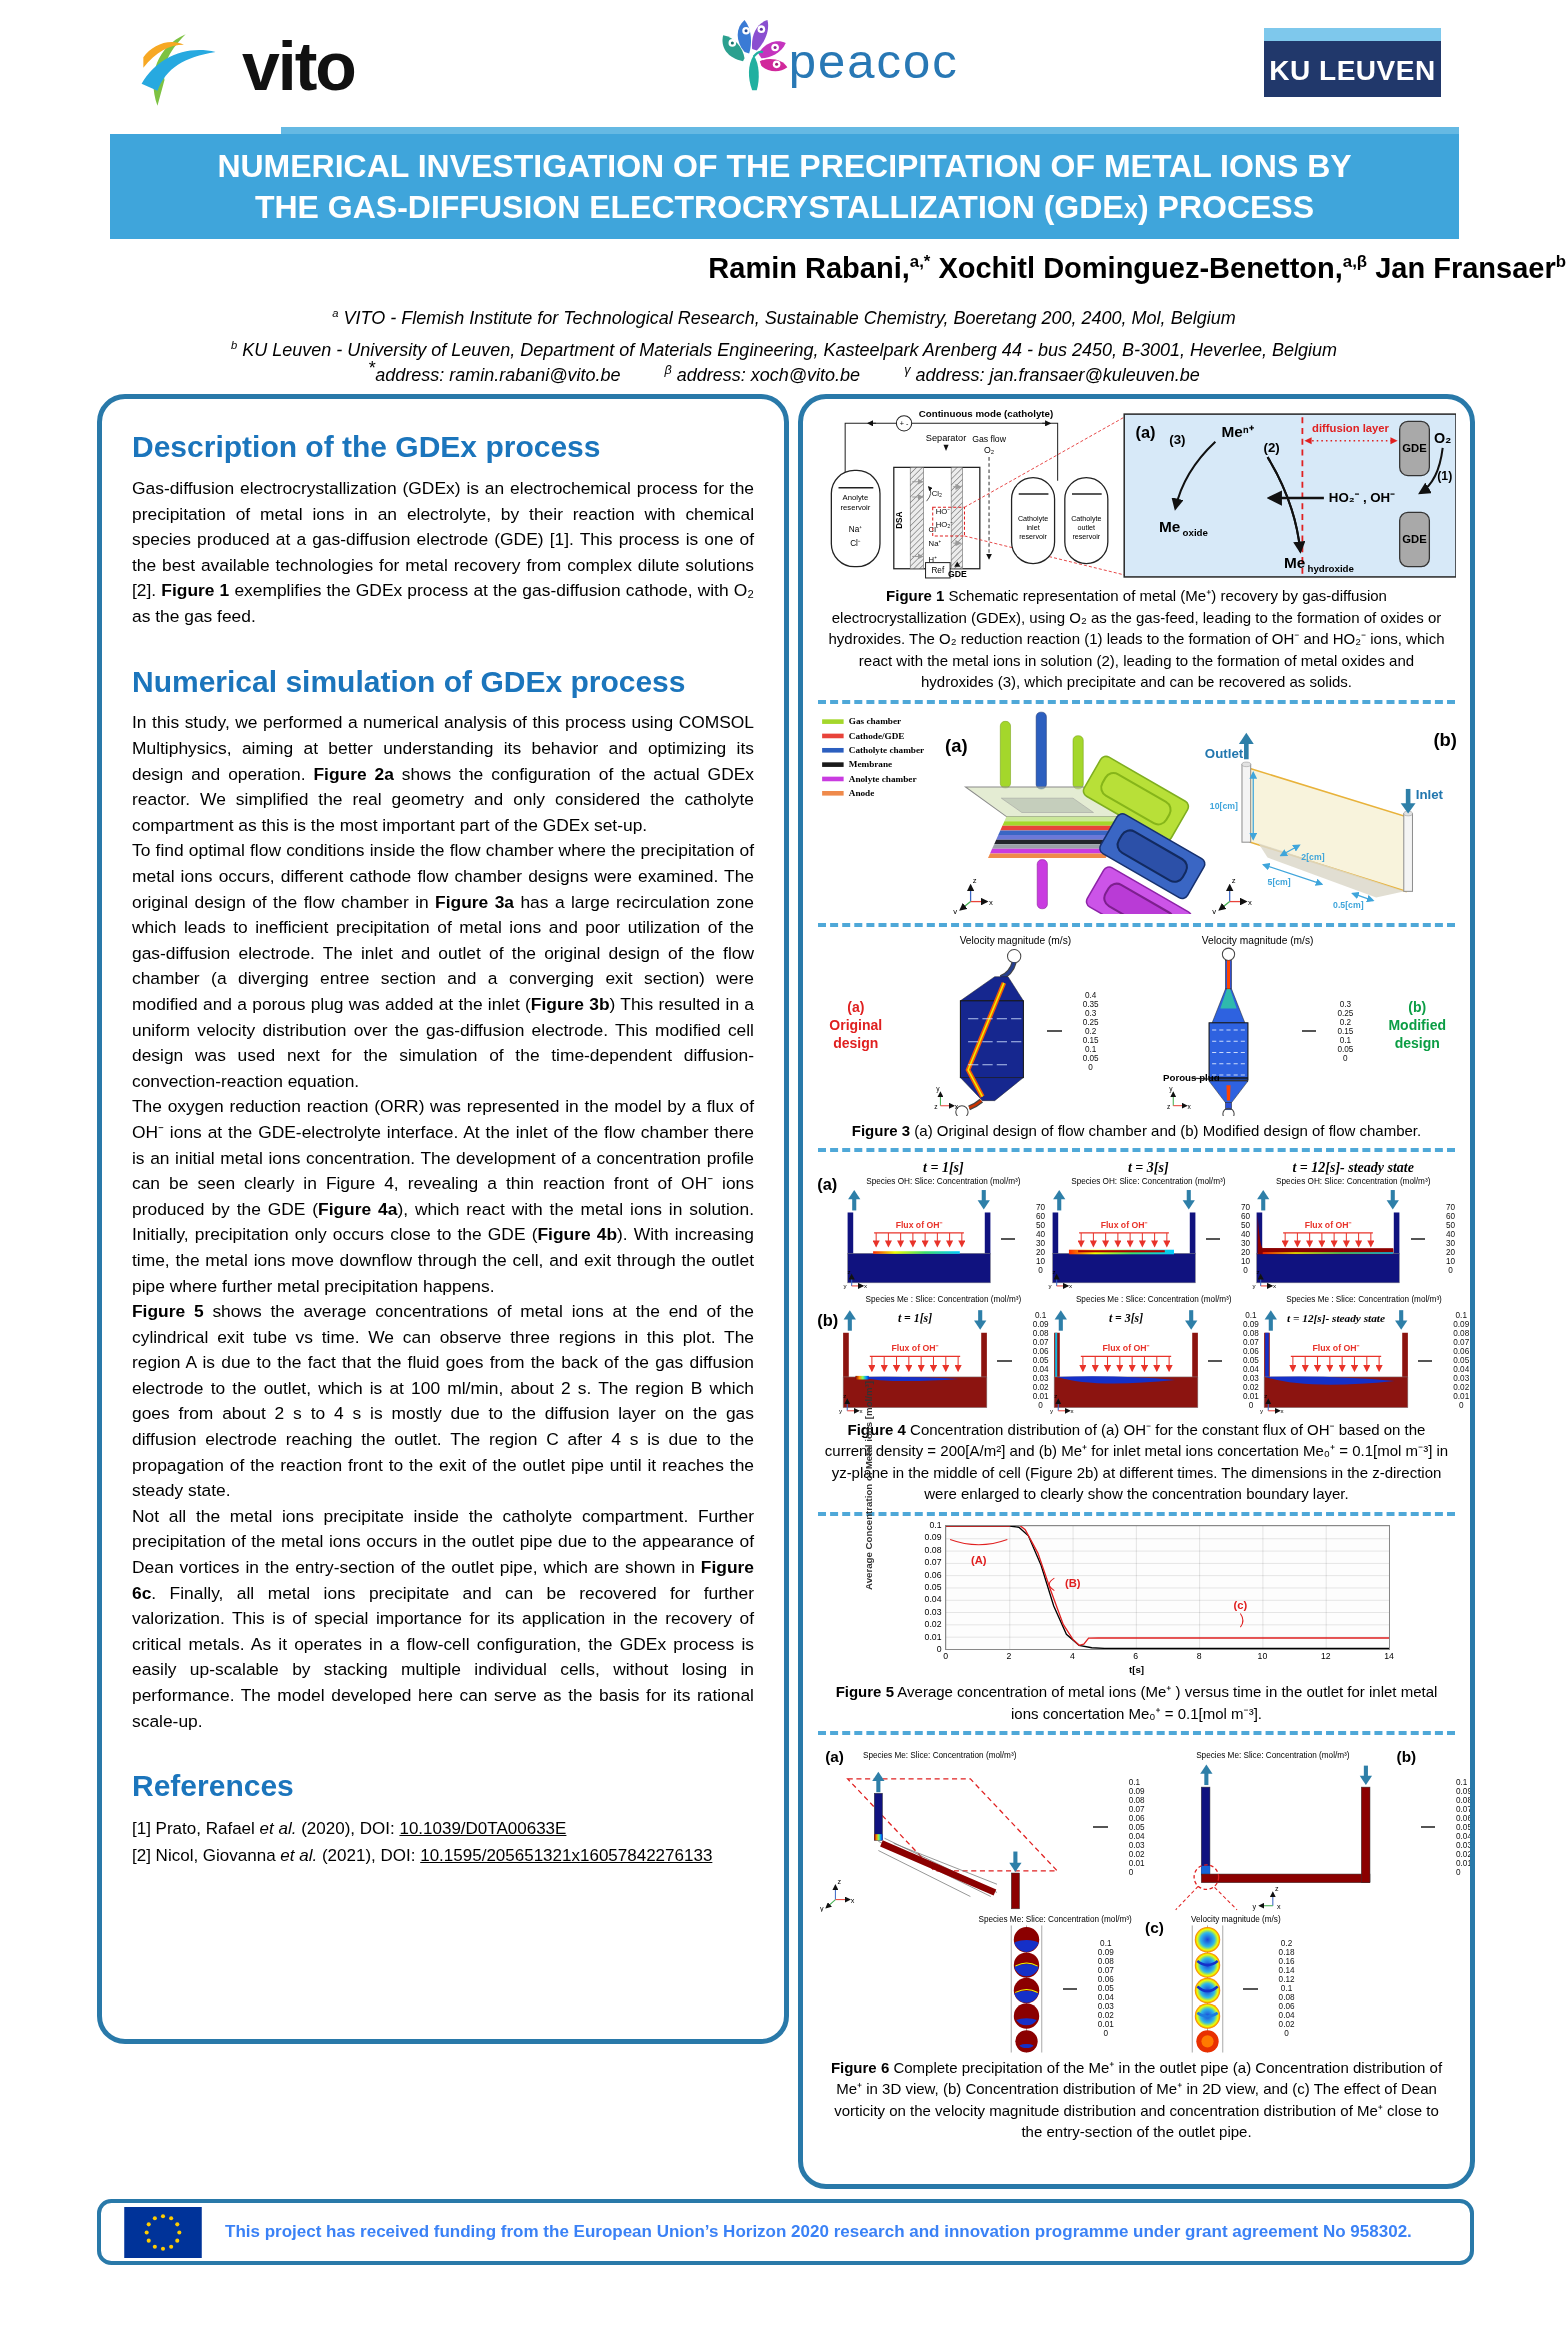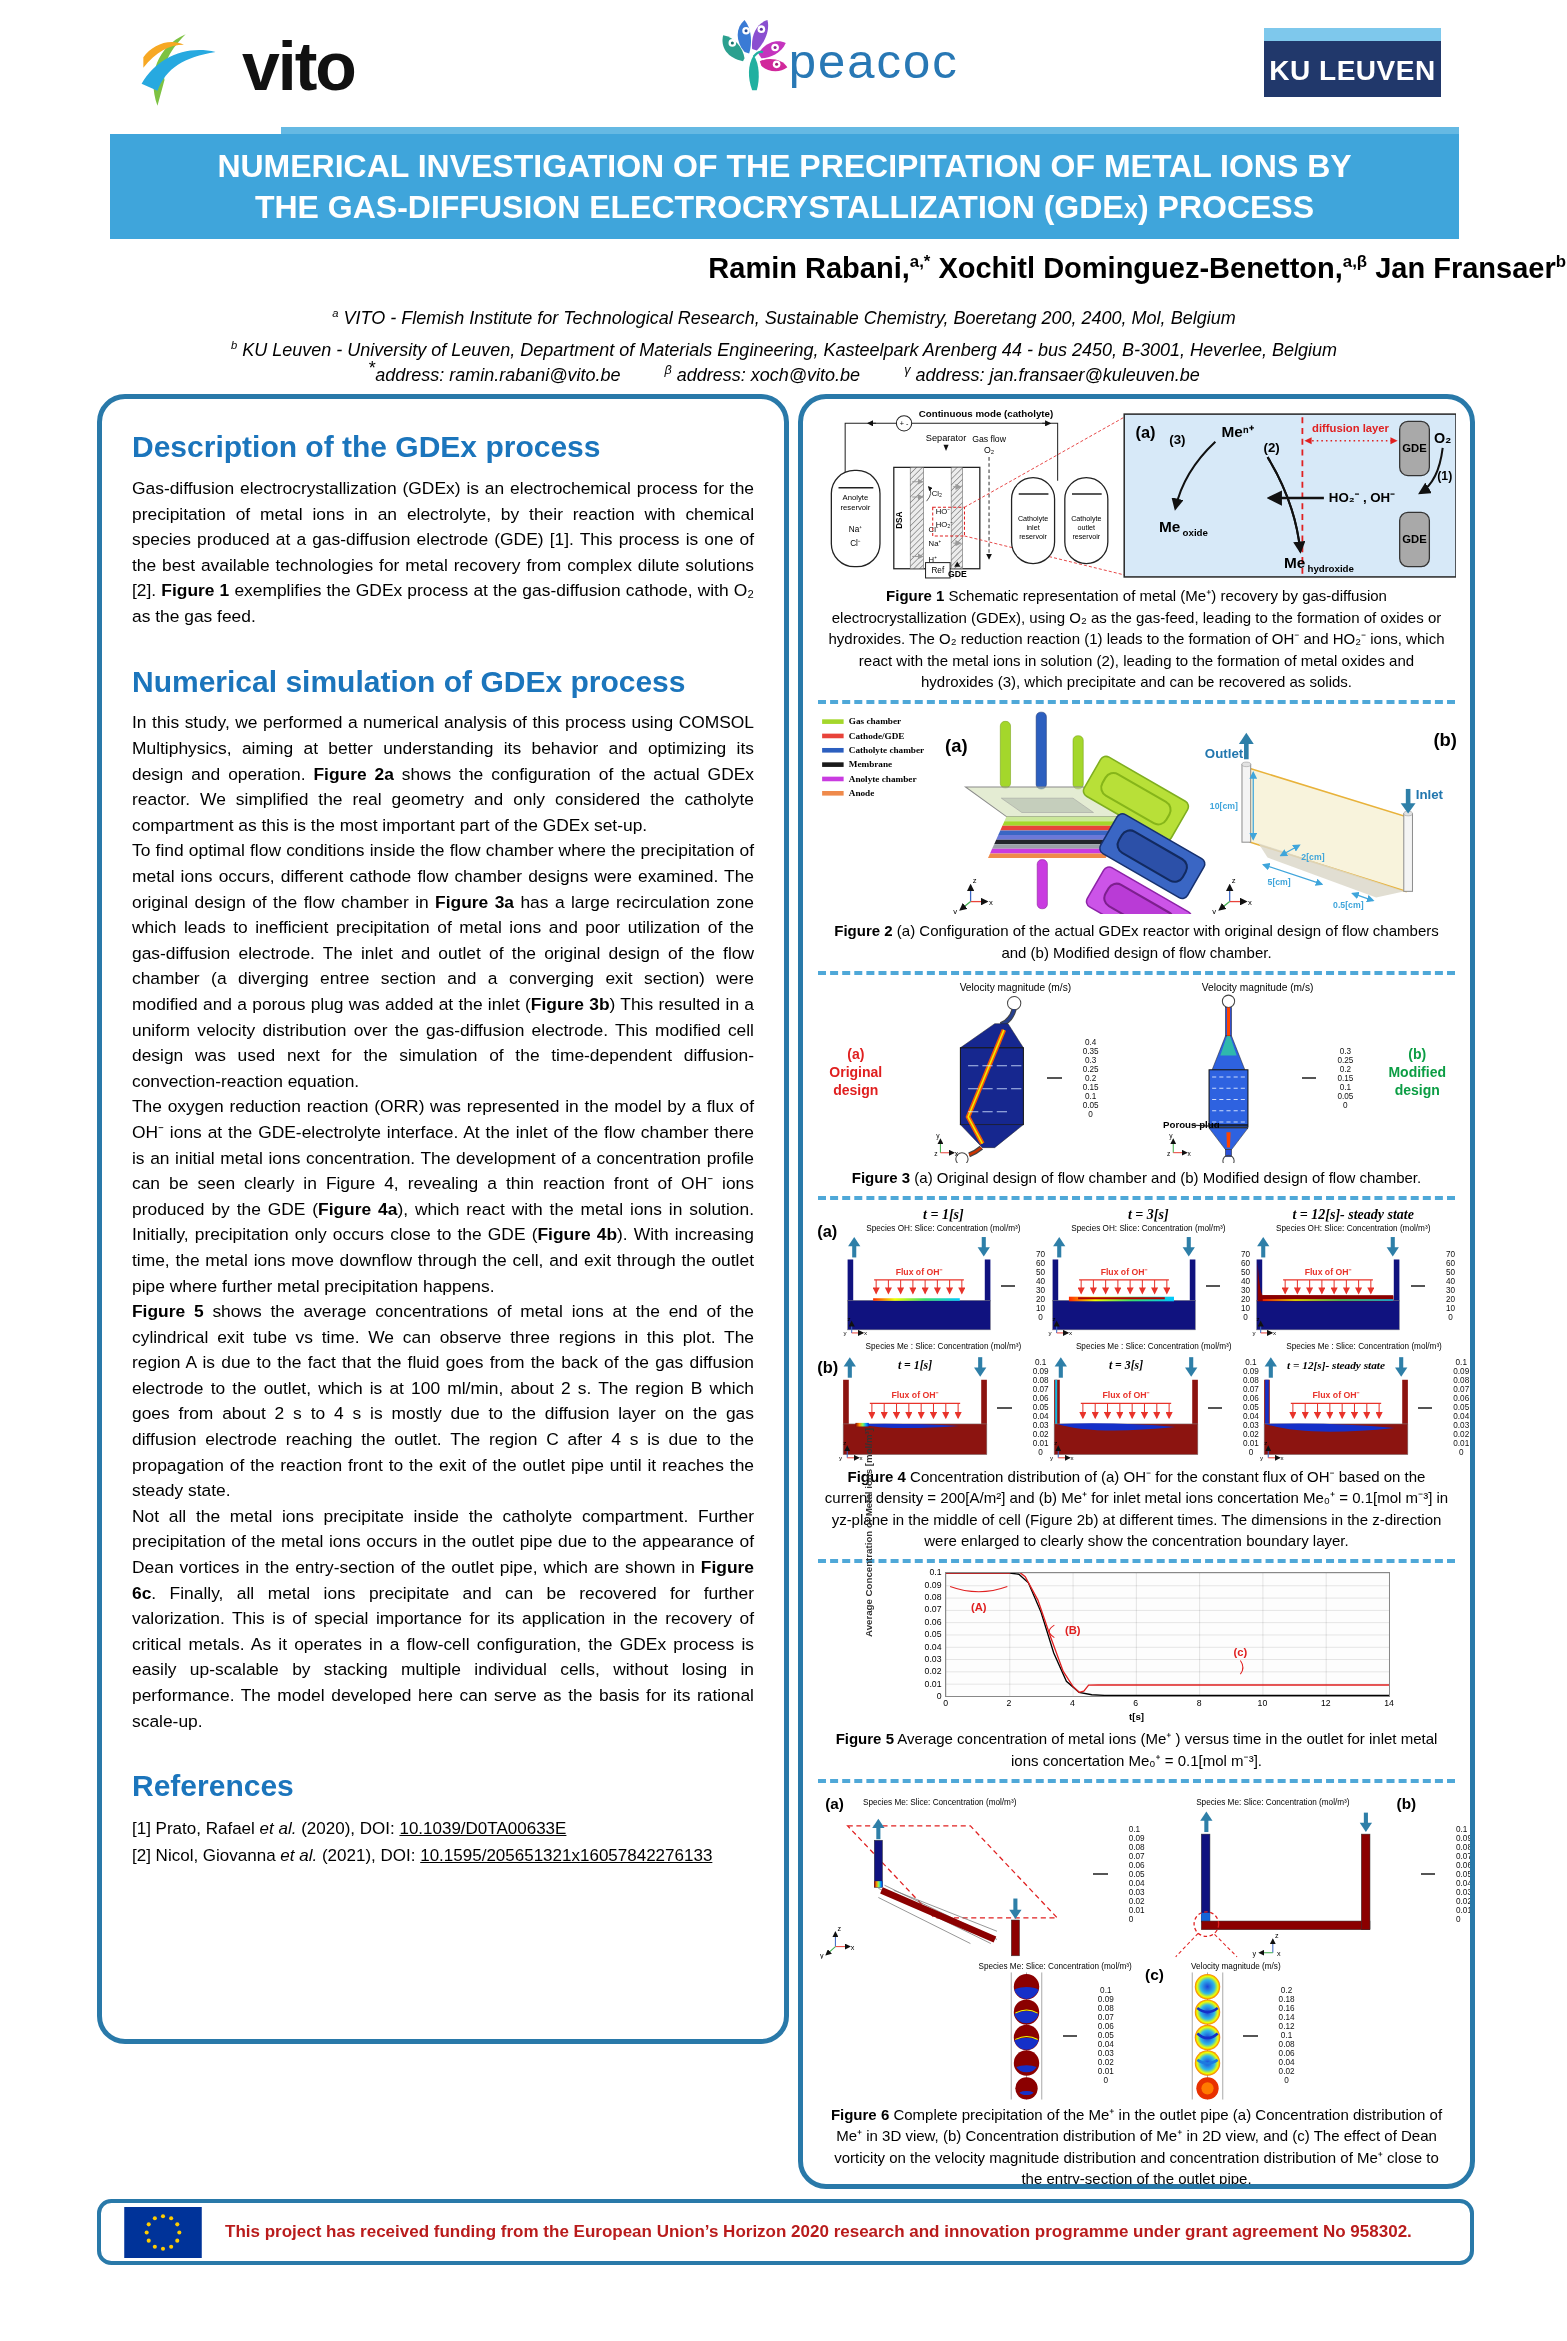--- a/index.html
+++ b/index.html
@@ -88,21 +88,21 @@
   .f6panel { display:flex; gap:5.1px; align-items:center; }
   .fig6row2 { display:flex; justify-content:center; gap:13.3px; align-items:flex-start; margin-top:3.1px; }
   .f6group { text-align:center; }
   .f6group .t { font-size:8.2px; margin-bottom:1px; }
   .f6group .inner { display:flex; gap:5.1px; justify-content:center; align-items:center; }
   .f6c { font-weight:700; font-size:15.4px; padding-top:4.1px; }
 
   
   .funding { position:absolute; left:97px; top:2199px; width:1377px; height:66px; border:4.6px solid #2979A9;
              border-radius:14.3px; box-sizing:border-box; display:flex; align-items:center; gap:23px; padding:0 23px; background:#fff; }
-  .funding .txt { font-size:17px; font-weight:700; color:#b91c1c; }
+  .funding .txt { font-size:17px; font-weight:700; color:#3b82f6; }
   .motto { position:absolute; left:19.5px; top:2280px; width:567px; height:45px; background:#3FA5DB; color:#fff;
            display:flex; align-items:center; justify-content:center; font-weight:700; font-size:21px; letter-spacing:0px; }
   .contact { position:absolute; right:32px; top:2294px; font-size:19.5px; color:#9a9a9a; }
   .contact b { color:#6f6f6f; }
 </style>
 </head>
 <body>
 
 <svg width="0" height="0" style="position:absolute">
   <defs>
@@ -419,21 +419,20 @@
         <text x="1008" y="384" font-size="17" font-weight="700" fill="#3FA5DB">0.5[cm]</text>
         <g>
           <line x1="806" y1="372" x2="806" y2="340" stroke="#3A66C4" stroke-width="2.5" marker-end="url(#aBlk)"></line>
           <line x1="806" y1="372" x2="838" y2="372" stroke="#E8433A" stroke-width="2.5" marker-end="url(#aBlk)"></line>
           <line x1="806" y1="372" x2="786" y2="388" stroke="#3fae4c" stroke-width="2.5" marker-end="url(#aBlk)"></line>
           <text x="810" y="336" font-size="15">z</text>
           <text x="842" y="378" font-size="15">x</text>
           <text x="772" y="396" font-size="15">y</text>
         </g>
       </svg>
-      <div class="caption"><span style="font-weight: 700;">Figure 2</span><span> (a) Configuration of the actual GDEx reactor with original design of flow chambers and (b) Modified design of flow chamber.</span></div>
     </div>
 
     <hr class="dashsep">
 
     <div class="figblock">
       <div class="fig3row">
         <div class="f3side red">
           <div>(a)</div>
             <div>Original design</div>
         </div>

